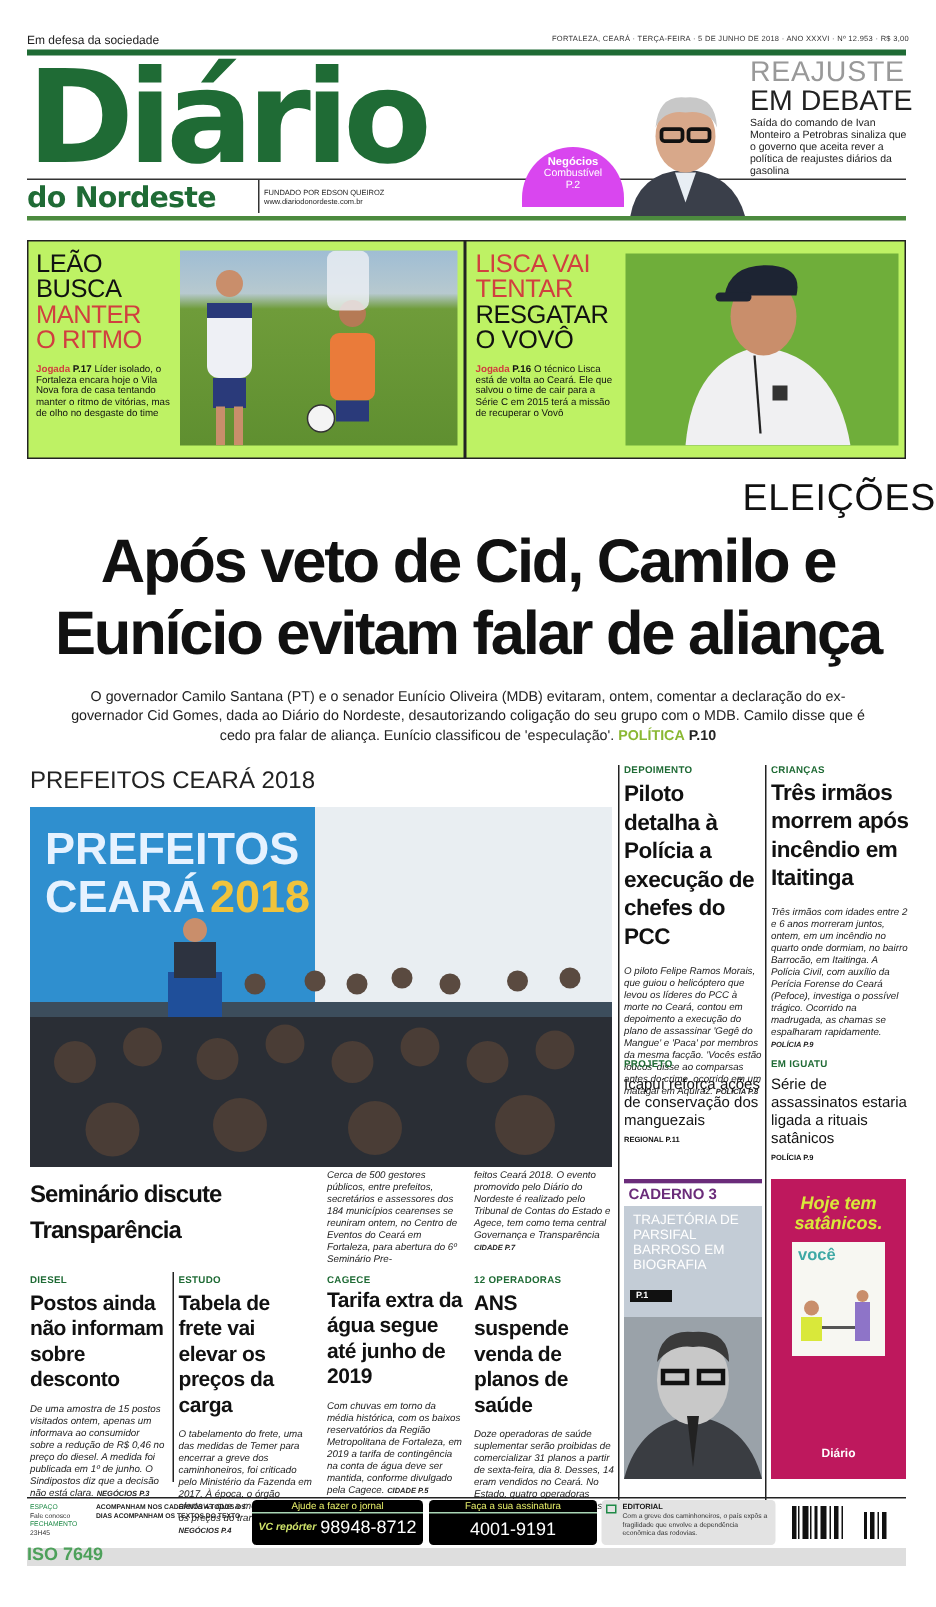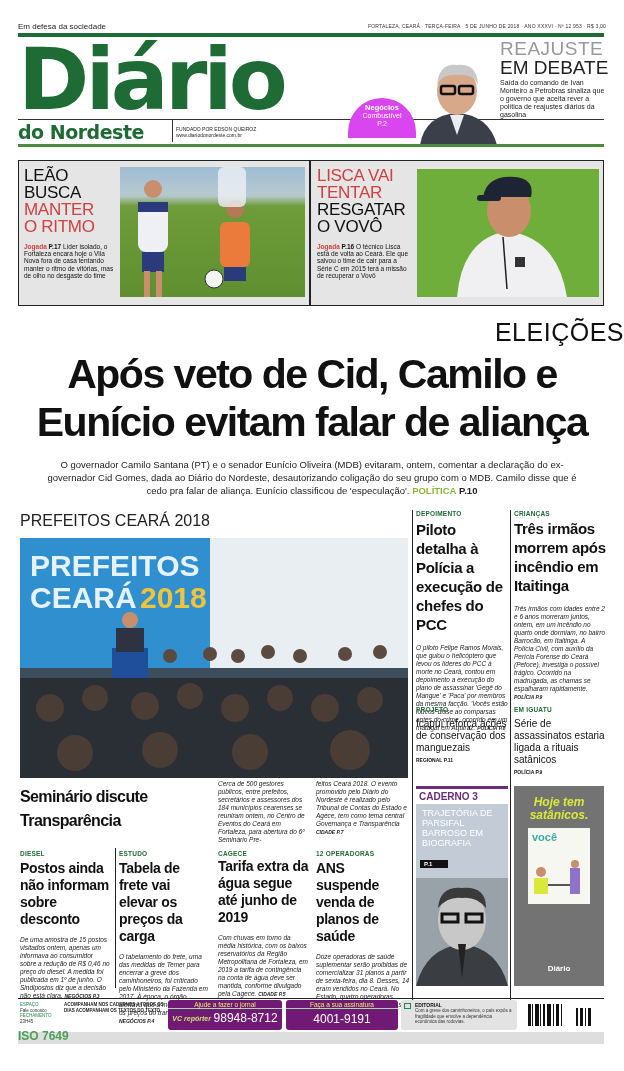--- a/index.html
+++ b/index.html
@@ -13,38 +13,38 @@
   .nordeste{left:18px;top:121px;font-family:"DejaVu Sans",sans-serif;font-weight:bold;font-size:19px;color:#1f6b35;letter-spacing:-.5px}
   .vline{left:172px;top:120px;width:1px;height:22px;background:#333}
   .founder{left:176px;top:126px;font-size:5px;line-height:6px;color:#222}
   .bar2{left:18px;top:144px;width:586px;height:3px;background:#4c8a3e}
   .reaj1{left:500px;top:39px;font-size:19px;color:#999;font-weight:300;line-height:20px;letter-spacing:.5px}
   .reaj2{left:500px;top:58px;font-size:19px;color:#222;line-height:20px}
   .reajtxt{left:500px;top:79px;width:108px;font-size:7px;line-height:8px;color:#222}
   .person{left:415px;top:55px;width:85px;height:90px}
   .bubble{left:348px;top:98px;width:68px;height:40px;border-radius:34px 34px 0 0;background:#d946ef;color:#fff;text-align:center;font-size:7px;line-height:8px;padding-top:6px}
   .bubble b{display:block;font-size:7.5px}
-  .box{border:1px solid #222;background:#e5e5e5}
+  .box{border:1px solid #222;background:#bef264}
   .teaser-title{font-size:17px;line-height:17px;font-weight:300;letter-spacing:-.3px}
   .red{color:#d13f3f}
   .tinytxt{font-size:6.5px;line-height:7.2px;color:#111}
   .kicker{color:#d13f3f;font-weight:bold}
   .photo{overflow:hidden}
   .eleicoes{left:0;width:624px;top:318px;text-align:right;font-size:25px;color:#111;font-weight:300;letter-spacing:.5px}
   .headline{left:0;width:624px;top:350px;text-align:center;font-size:41px;line-height:48px;font-weight:bold;letter-spacing:-1.5px;font-family:"Liberation Sans",sans-serif}
   .lede{left:40px;width:544px;top:458px;text-align:center;font-size:9.5px;line-height:13px;color:#222}
   .pol{color:#8ab833;font-weight:bold}
   .sect{font-size:6.5px;font-weight:bold;color:#1f6b35;letter-spacing:.2px;text-transform:uppercase}
   .side-head{font-weight:bold;font-size:15px;line-height:19px;letter-spacing:-.3px}
   .side-body{font-size:6.5px;line-height:8px;color:#222}
   .pg{font-size:5px;font-weight:bold}
   .small-head{font-weight:bold;font-size:14px;line-height:17px;letter-spacing:-.3px}
   .vrule{width:1px;background:#222}
   .hrule{height:1px;background:#222}
-  .footer-box{border-radius:3px;background:#701a75;color:#fff;text-align:center}
+  .footer-box{border-radius:3px;background:#000000;color:#fff;text-align:center}
   .iso{left:18px;top:1032px;width:586px;height:12px;background:#dedede}
 </style>
 </head>
 <body>
 
 <div class="abs topline">Em defesa da sociedade</div>
 <div class="abs topmeta">FORTALEZA, CEARÁ · TERÇA-FEIRA · 5 DE JUNHO DE 2018 · ANO XXXVI · Nº 12.953 · R$ 3,00</div>
 <div class="abs bar1"></div>
 <div class="abs masthead">Diário</div>
 <div class="abs sub-rule"></div>
@@ -228,21 +228,21 @@
     <rect width="92" height="108" fill="#9aa2a9"></rect>
     <path d="M0 108 Q10 70 46 66 Q82 70 92 108Z" fill="#3a3d42"></path>
     <ellipse cx="46" cy="42" rx="24" ry="30" fill="#c8c8c8"></ellipse>
     <path d="M22 30 Q24 8 46 10 Q70 8 70 30 Q60 18 46 20 Q32 18 22 30Z" fill="#3a3a3a"></path>
     <rect x="26" y="36" width="16" height="8" fill="none" stroke="#111" stroke-width="3"></rect>
     <rect x="50" y="36" width="16" height="8" fill="none" stroke="#111" stroke-width="3"></rect>
     <path d="M42 66 L46 100 L50 66Z" fill="#222"></path>
   </svg>
 </div>
 
-<div class="abs" style="left:514px;top:786px;width:90px;height:200px;background:#737373;overflow:hidden">
+<div class="abs" style="left:514px;top:786px;width:90px;height:200px;background:#be185d;overflow:hidden">
   <div style="color:#d9e83a;font-style:italic;font-weight:bold;font-size:12px;line-height:13px;text-align:center;margin-top:10px">
     <div>Hoje tem</div>
     <div>satânicos.</div>
   </div>
   <div style="margin:6px auto 0;width:62px;height:76px;background:#f7f7f2;position:relative">
     <div style="color:#3fa9a5;font-weight:bold;font-size:11px;padding:3px 4px">você</div>
     <svg class="abs" style="left:4px;top:30px" width="54" height="40" viewBox="0 0 54 40">
       <rect x="2" y="20" width="14" height="16" fill="#d9e83a"></rect>
         <circle cx="9" cy="14" r="5" fill="#c98e6b"></circle>
       <rect x="38" y="10" width="10" height="26" fill="#8e74c8"></rect>

